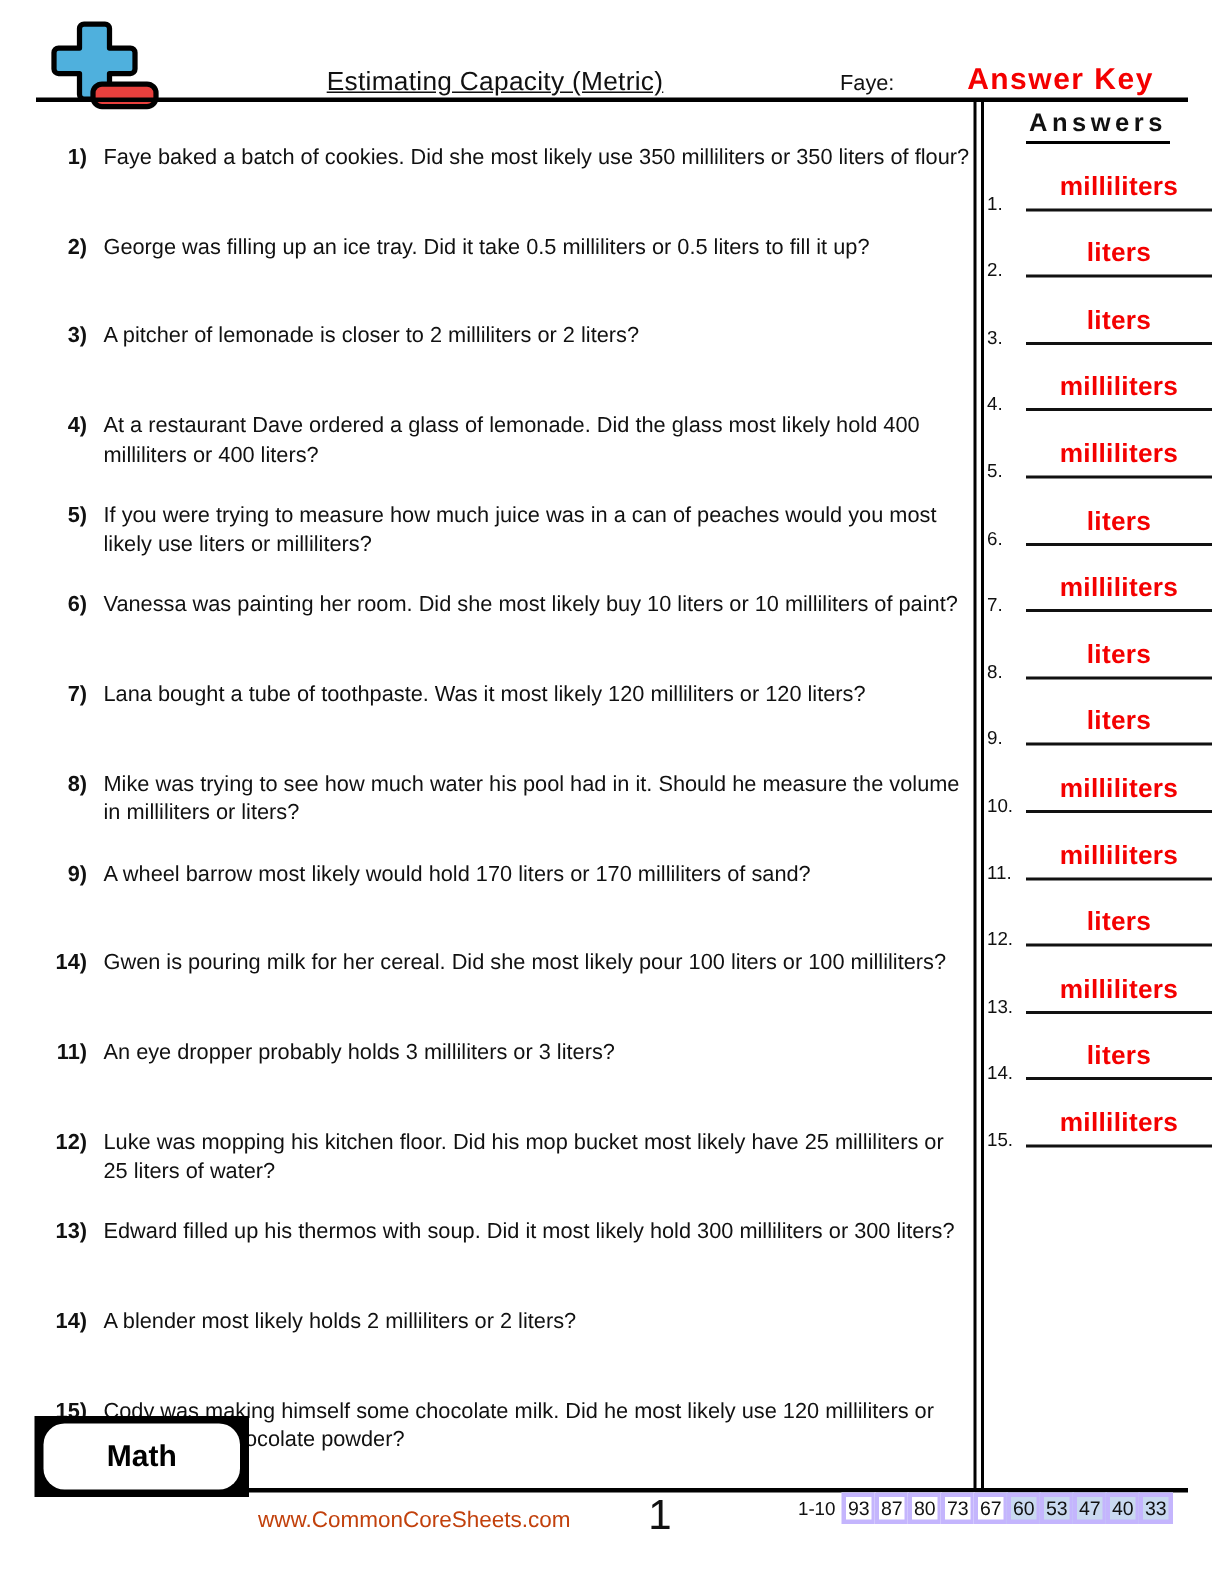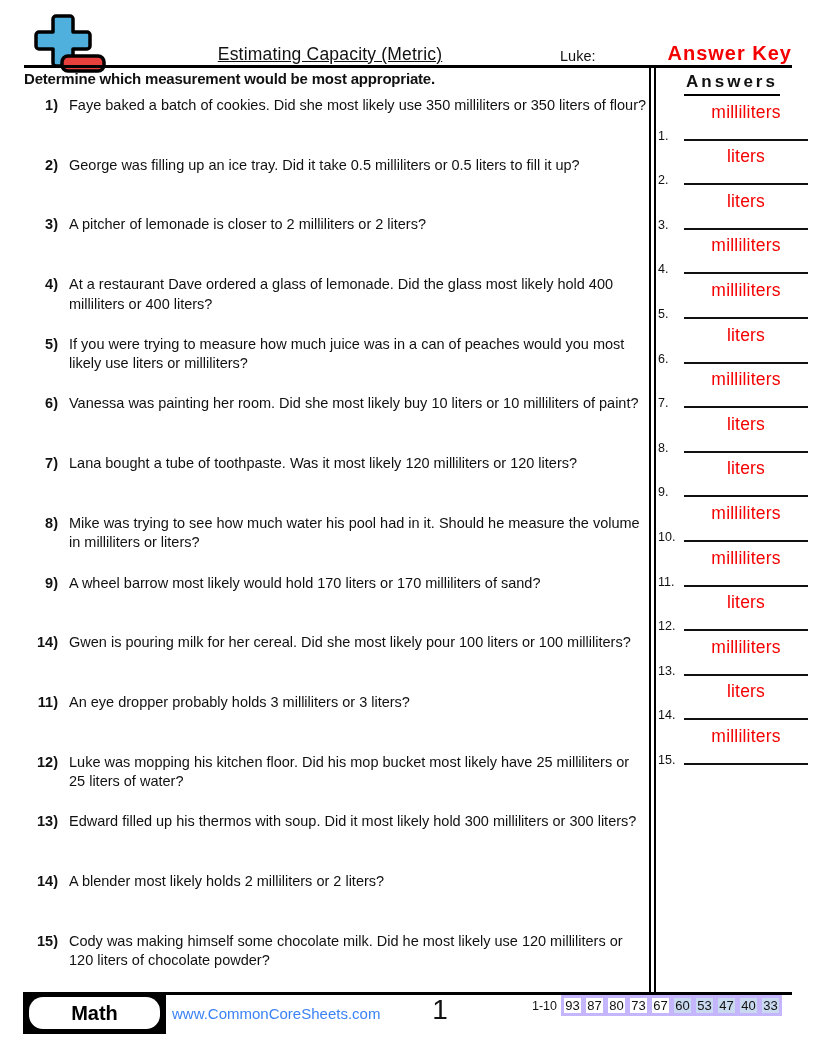--- a/index.html
+++ b/index.html
@@ -8,21 +8,21 @@
     position:relative; width:816px; height:1056px; margin:0 auto;
     background:#ffffff; color:#111;
     font-family:"Liberation Sans", sans-serif;
     overflow:hidden;
   }
   
   .logo { position:absolute; left:28px; top:12px; width:80px; height:62px; }
   .page-title { position:absolute; left:140px; top:44px; width:380px; text-align:center;
     font-size:17.5px; letter-spacing:0.2px;text-decoration:underline; }
   .name-label { position:absolute; left:560px; top:48px; font-size:14.5px; }
-  .name-value { position:absolute; left:622px; top:42px; width:170px; text-align:right;
+  .name-value { position:absolute; left:622px; top:42px; width:170px; text-align:center;
     font-size:20px; font-weight:bold; letter-spacing:1px; }
   .header-rule { position:absolute; left:24px; width:768px; top:65px; height:3px; background:#000; }
   .instruction { position:absolute; left:24px; top:70px; width:600px;
     font-size:15px; font-weight:bold; letter-spacing:-0.2px; }
   
   .v-divider { position:absolute; left:649px; top:68px; height:925px; width:7px;
     border-left:2px solid #000; border-right:2px solid #000; }
   
   .questions { position:absolute; left:24px; top:96px; width:625px; }
   .q-row { display:flex; height:59.7px; overflow:visible; }
@@ -30,29 +30,29 @@
     font-size:14.5px; line-height:19.5px; padding-right:0; }
   .q-text { flex:1; margin-left:11px; font-size:14.5px; line-height:19.5px; }
   
   .answers-title-wrap { position:absolute; left:656px; top:72px; width:152px; text-align:center; }
   .answers-title { display:inline-block; font-size:17px; font-weight:bold; letter-spacing:3px;
     border-bottom:2.5px solid #000; padding:0 2px 2px 2px; }
   .answers { position:absolute; left:658px; top:103px; width:152px; }
   .a-row { position:relative; height:44.6px; }
   .a-num { position:absolute; left:0; bottom:5px; font-size:12.5px; color:#111; }
   .a-line { position:absolute; left:26px; right:2px; bottom:7px; text-align:center;
-    border-bottom:2px solid #111; padding-bottom:16px;
-    font-size:17.5px; font-weight:normal; letter-spacing:0.2px; line-height:22px; }
+    border-bottom:2px solid #111; padding-bottom:4px;
+    font-size:17.5px; font-weight:bold; letter-spacing:0.2px; line-height:22px; }
   
   .footer-rule { position:absolute; left:24px; width:768px; top:992px; height:3px; background:#000; }
-  .math-badge { position:absolute; left:23px; top:992px; width:143px; height:42px; background:#000; }
+  .math-badge { position:absolute; left:23px; top:944px; width:143px; height:54px; background:#000; }
   .math-pill { position:absolute; left:6px; top:5px; right:6px; bottom:5px; background:#fff;
     border-radius:14px; display:flex; align-items:center; justify-content:center;
     font-weight:bold; font-size:20px; color:#000; }
-  .website { position:absolute; left:172px; top:1005px; font-size:15px; color:#3b82f6;text-align:center; }
+  .website { position:absolute; left:172px; top:1005px; font-size:15px; color:#c2410c;text-align:center; }
   .page-number { position:absolute; left:420px; top:994px; width:40px; text-align:center;
     font-size:28px; font-weight:normal; }
   .score-grid { position:absolute; left:503px; top:995px; }
   .score-row { display:flex; align-items:center; height:21px; }
   .score-label { width:58px; text-align:right; padding-right:4px; font-size:12.5px; }
   .score-cell { width:23px; height:21px; margin-left:-1px; border:3px solid #c4b5fd;
     display:flex; align-items:center; justify-content:center; font-size:13px; background:#fff; }
   .score-cell:first-of-type { margin-left:0; }
   .score-cell.hl { background:#c9d9f0; }
 </style>
@@ -61,24 +61,23 @@
 
 <div class="page">
 
   <div class="logo">
     <svg width="80" height="62" viewBox="0 0 80 62">
       <path d="M28 4 h14 a3 3 0 0 1 3 3 v13 h14 a3 3 0 0 1 3 3 v11 a3 3 0 0 1 -3 3 h-14 v14 a3 3 0 0 1 -3 3 h-14 a3 3 0 0 1 -3 -3 v-14 h-14 a3 3 0 0 1 -3 -3 v-11 a3 3 0 0 1 3 -3 h14 v-13 a3 3 0 0 1 3 -3 z" fill="#4fb0dd" stroke="#000" stroke-width="3.5" stroke-linejoin="round"></path>
       <rect x="34" y="44" width="42" height="15" rx="6" fill="#e8403d" stroke="#000" stroke-width="3.5"></rect>
     </svg>
   </div>
   <div class="page-title">Estimating Capacity (Metric)</div>
-  <div class="name-label">Luke:</div>
+  <div class="name-label">Faye:</div>
   <div class="name-value" id="name-value" style="color: rgb(244, 0, 0);">Answer Key</div>
   <div class="header-rule"></div>
-  <div class="instruction">Determine which measurement would be most appropriate.</div>
 
   <div class="v-divider"></div>
 
   <div class="questions" id="questions">
       <div class="q-row">
         <div class="q-num">1)</div>
         <div class="q-text">Faye baked a batch of cookies. Did she most likely use 350 milliliters or 350 liters of flour?</div>
       </div>
       <div class="q-row">
         <div class="q-num">2)</div>

